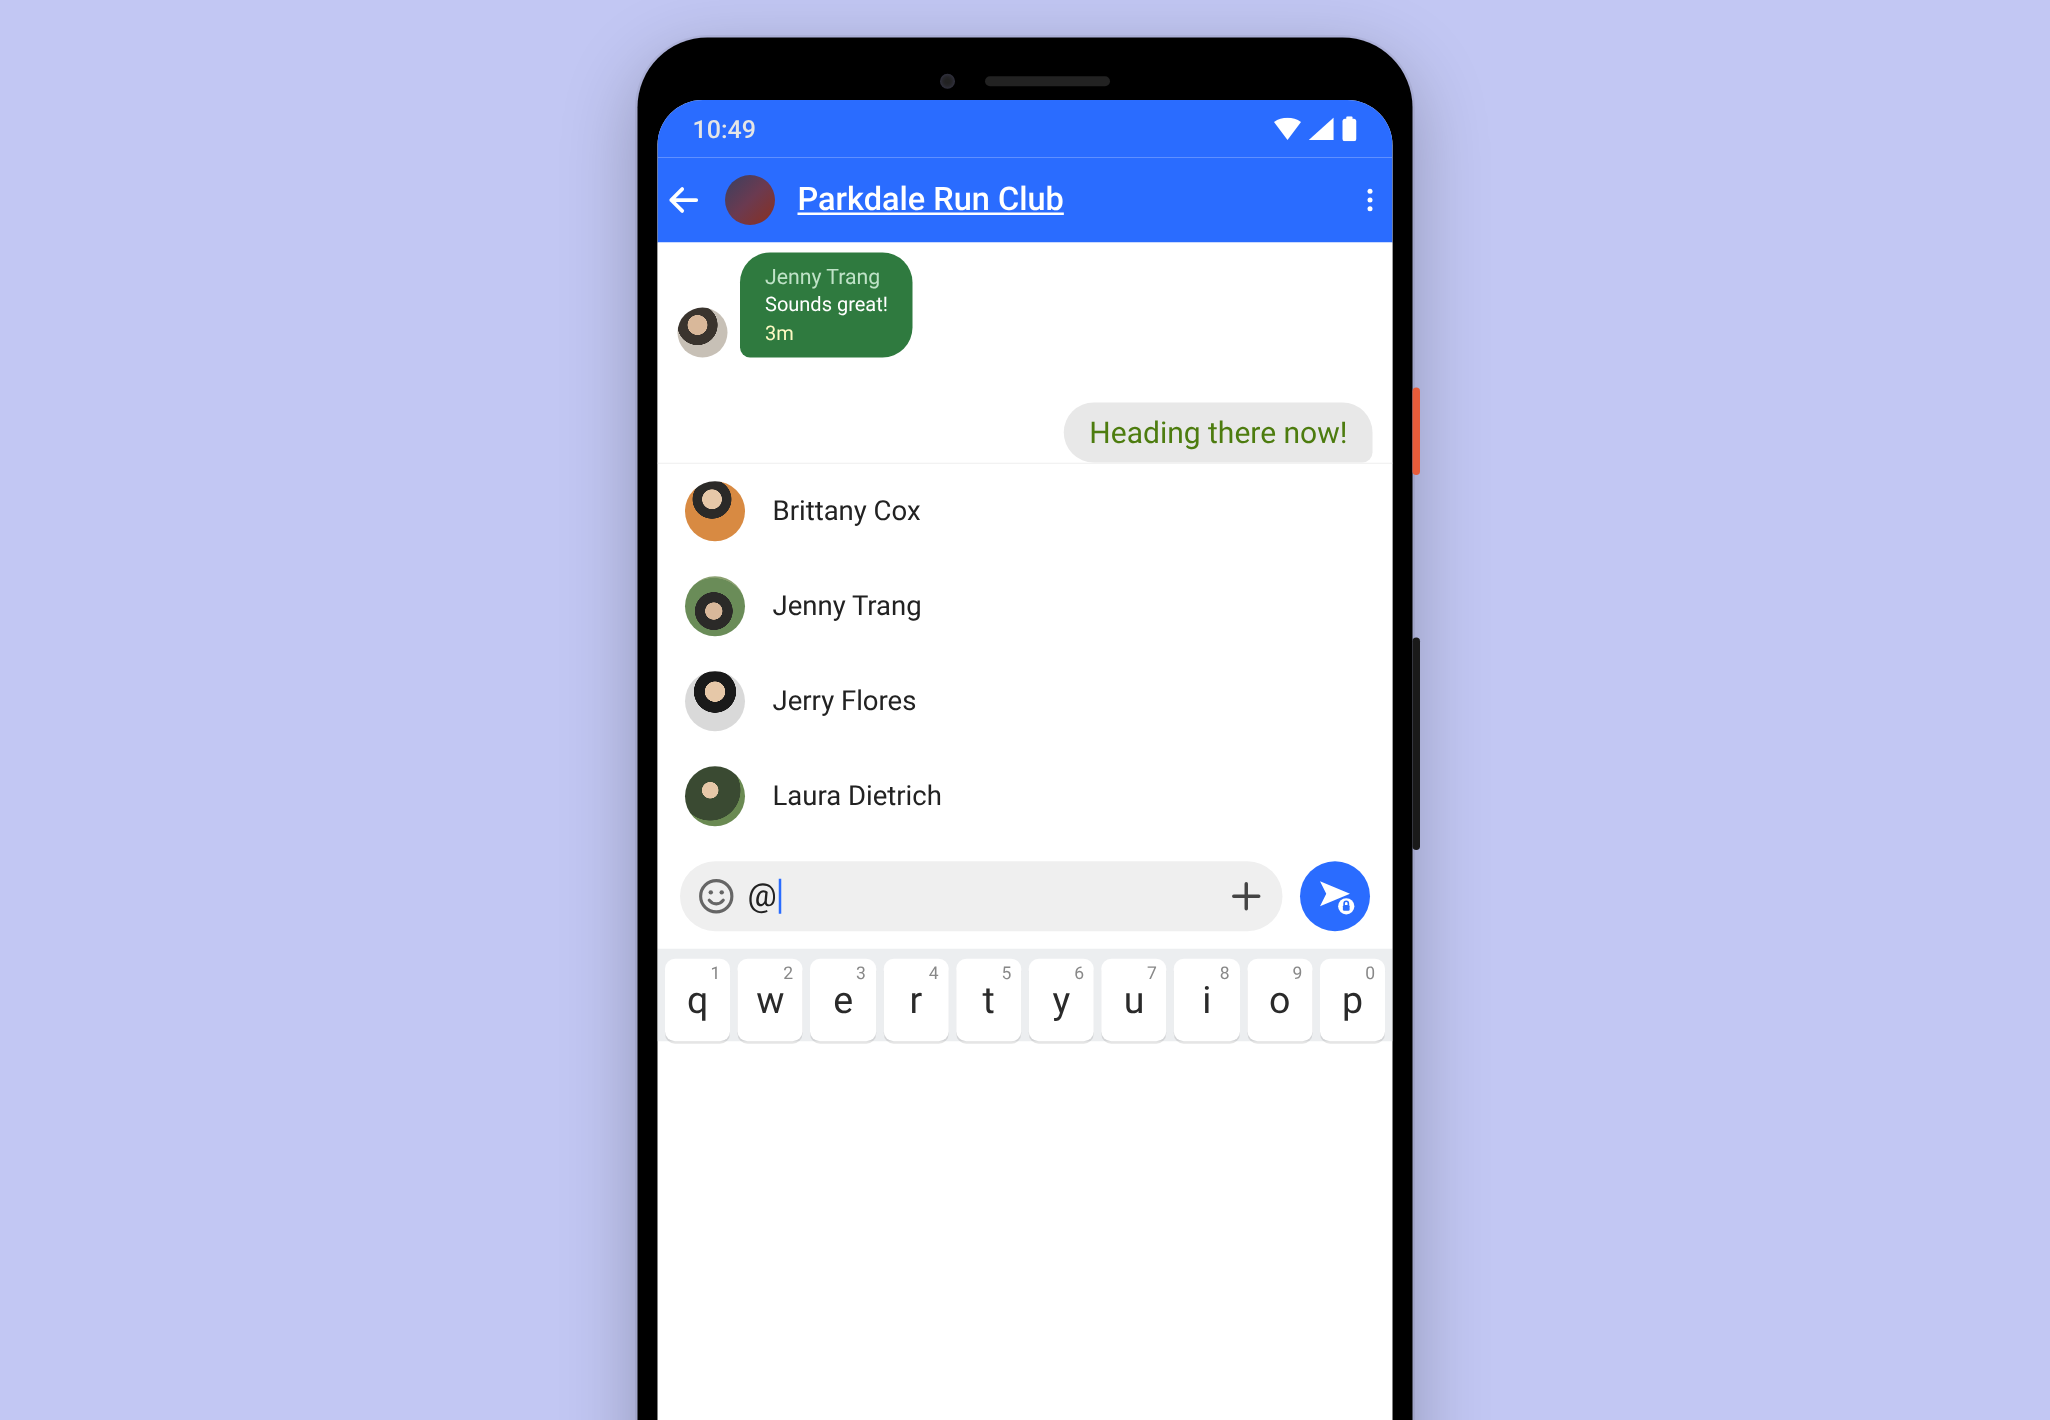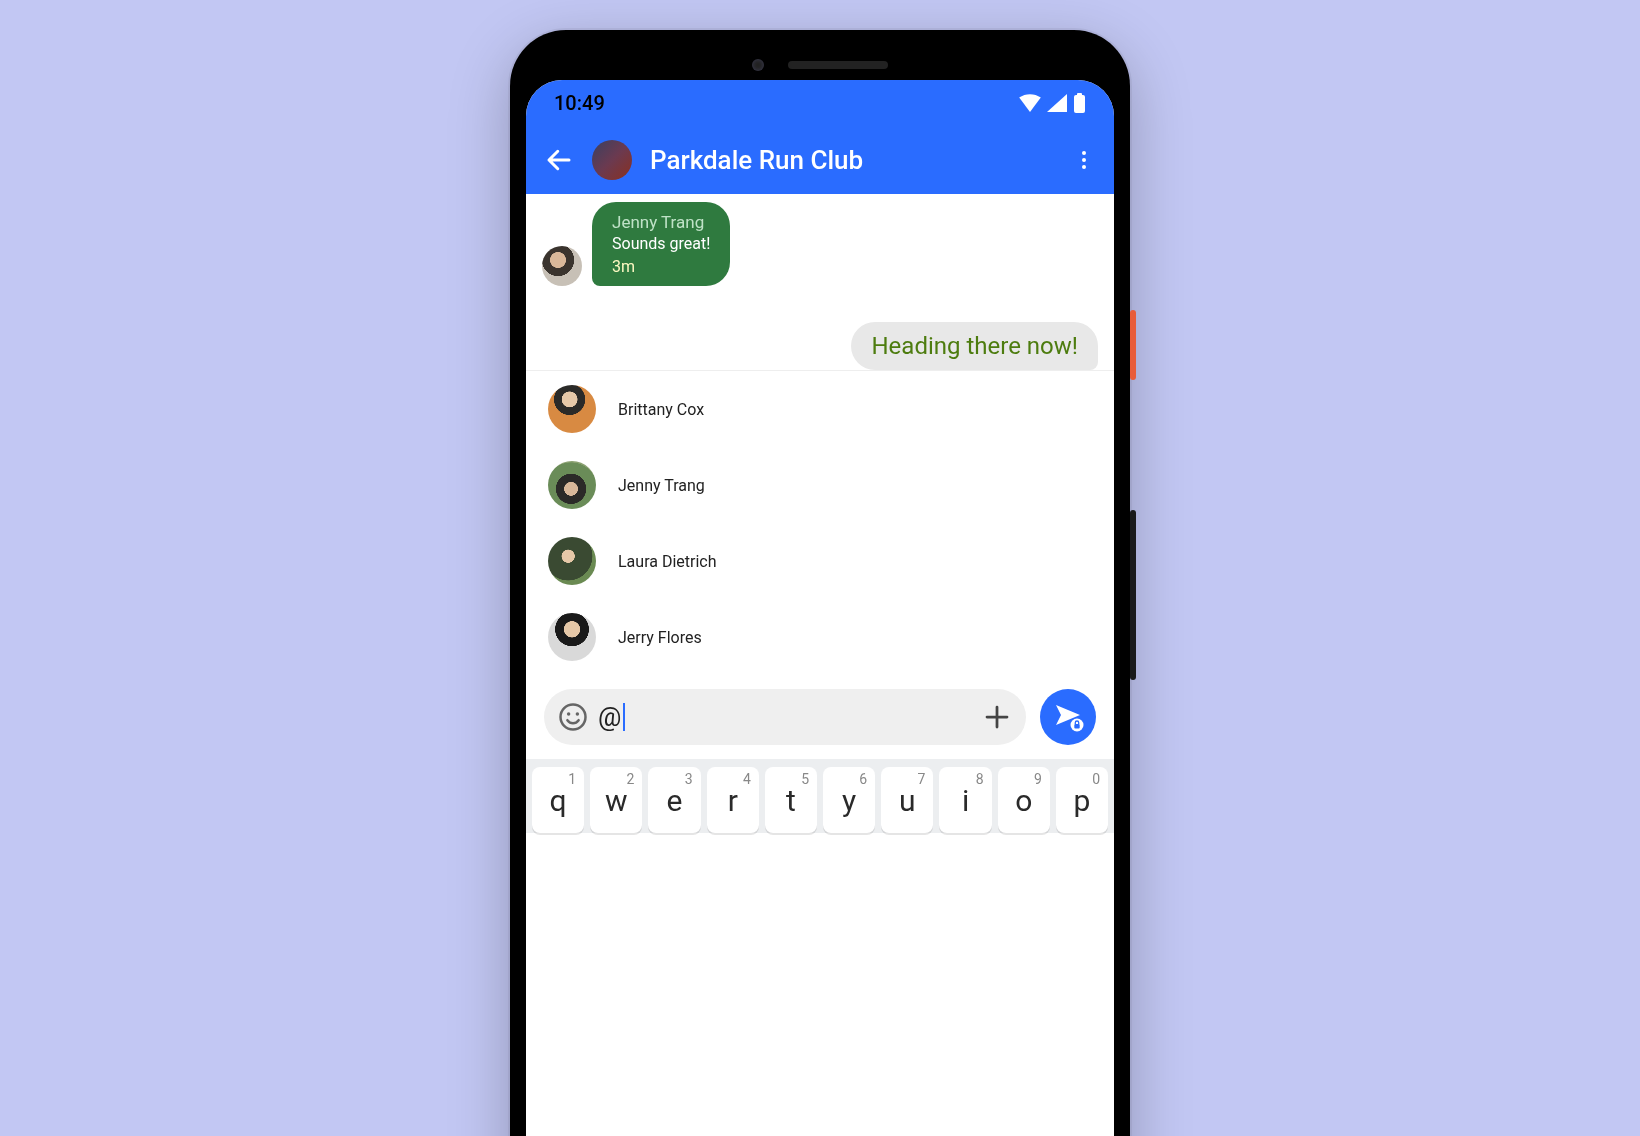--- a/index.html
+++ b/index.html
@@ -4,43 +4,43 @@
 <style>
 * { margin:0; padding:0; box-sizing:border-box; font-family:-apple-system,BlinkMacSystemFont,"Segoe UI",Roboto,sans-serif; }
 body { background:#c2c7f3; width:1640px; height:1136px; display:flex; align-items:flex-start; justify-content:center; padding-top:30px; overflow:hidden; }
 .phone-frame { width:620px; height:1200px; background:#000; border-radius:56px; padding:20px 16px; position:relative; box-shadow:0 18px 60px rgba(0,0,0,.25),0 0 0 2px rgba(0,0,0,.05); }
 .phone-frame::after { content:""; position:absolute; right:-6px; top:280px; width:6px; height:70px; background:#e85c3a; border-radius:3px; }
 .phone-frame::before { content:""; position:absolute; right:-6px; top:480px; width:6px; height:170px; background:#1a1a1a; border-radius:3px; }
 .notch-area { height:30px; display:flex; align-items:center; justify-content:center; gap:24px; }
 .camera-dot { width:12px; height:12px; border-radius:50%; background:#222; box-shadow:inset 0 0 4px rgba(120,120,200,.3); }
 .speaker { width:100px; height:8px; border-radius:4px; background:#222; }
 .screen { width:100%; height:calc(100% - 30px); background:#fff; border-radius:36px 36px 0 0; overflow:hidden; display:flex; flex-direction:column; }
-.status-bar { background:#2a6cff; color:#000000; height:46px; display:flex; align-items:center; justify-content:space-between; padding:0 28px; font-size:20px; font-weight:500; }
+.status-bar { background:#2a6cff; color:#e5e5e5; height:46px; display:flex; align-items:center; justify-content:space-between; padding:0 28px; font-size:20px; font-weight:500; }
 .status-icons { display:flex; align-items:center; gap:6px; }
-.app-bar { background:#2a6cff; color:#fff; height:68px; display:flex; align-items:center; padding:0 18px; gap:18px; }
+.app-bar { background:#2a6cff; color:#fff; height:68px; display:flex; align-items:center; padding:0 6px; gap:18px;text-decoration:underline; }
 .back-btn { color:#fff; display:flex; }
 .chat-avatar { width:40px; height:40px; border-radius:50%; background:linear-gradient(135deg,#3a4060,#6b3a50,#8a3020); flex:none; }
 .chat-title { font-size:26px; font-weight:500; flex:1; }
 .overflow-btn { color:#fff; display:flex; }
 .messages { flex:none; background:#fff; position:relative; }
 .msg-row { display:flex; align-items:flex-end; padding:8px 16px; gap:10px; }
 .msg-avatar { width:40px; height:40px; border-radius:50%; flex:none; }
 .avatar-jt { background:radial-gradient(circle at 40% 35%,#d9b89a 0 22%,#3a342e 23% 45%,#c7c0b6 46%); }
 .bubble { border-radius:24px; padding:10px 20px 10px 20px; max-width:70%; }
 .bubble-in { background:#2f7a3f; color:#fff; border-bottom-left-radius:8px; }
 .bubble-in .sender { font-size:17px; color:#bfe2c7; margin-bottom:2px; }
 .bubble-in .body { font-size:16px; }
 .bubble-in .time { font-size:16px; color:#fef9c3; margin-top:4px; }
 .msg-row.out { justify-content:flex-end; padding-top:28px; padding-bottom:0; }
 .bubble-out { background:#e8e8e8; color:#4d7c0f; border-bottom-right-radius:8px; }
 .bubble-out .body { font-size:24px; }
 .mention-list { background:#fff; border-top:1px solid #eee; }
 .mention-item { display:flex; align-items:center; gap:22px; padding:14px 22px; }
 .mention-item .av { width:48px; height:48px; border-radius:50%; flex:none; }
-.mention-item .nm { font-size:16px; color:#222; }
+.mention-item .nm { font-size:22px; color:#222; }
 .av-bc { background:radial-gradient(circle at 45% 30%,#e6c8a8 0 18%,#2b2a28 19% 36%,#d88a42 37%); }
 .av-jt { background:radial-gradient(circle at 48% 58%,#d9b89a 0 18%,#2b2a28 19% 40%,#6a8c58 41% 70%,#8aa070 71%); }
 .av-jf { background:radial-gradient(circle at 50% 34%,#e6c8a8 0 20%,#1a1a1a 21% 42%,#d9d9d9 43%); }
 .av-ld { background:radial-gradient(circle at 42% 40%,#e6c8a8 0 16%,#3a4a32 17% 60%,#6a8a52 61%); }
 .av-sf { background:radial-gradient(circle at 50% 50%,#d2d2d2 0 60%,#bbb 61%); }
 .composer-row { display:flex; align-items:center; gap:14px; padding:14px 18px; background:#fff; }
 .composer { flex:1; height:56px; background:#efefef; border-radius:28px; display:flex; align-items:center; padding:0 14px; gap:10px; }
 .emoji-btn,.plus-btn { color:#666; display:flex; }
 .input-wrap { flex:1; display:flex; align-items:center; font-size:26px; color:#222; }
 .cursor { display:inline-block; width:2px; height:28px; background:#2a6cff; margin-left:2px; }
@@ -112,26 +112,26 @@
     <div class="mention-list">
       <div class="mention-item">
         <div class="av av-bc"></div>
         <div class="nm">Brittany Cox</div>
       </div>
       <div class="mention-item">
         <div class="av av-jt"></div>
         <div class="nm">Jenny Trang</div>
       </div>
       <div class="mention-item">
+        <div class="av av-jf"></div>
+        <div class="nm">Jerry Flores</div>
+      </div>
+      <div class="mention-item">
         <div class="av av-ld"></div>
         <div class="nm">Laura Dietrich</div>
-      </div>
-      <div class="mention-item">
-        <div class="av av-jf"></div>
-        <div class="nm">Jerry Flores</div>
       </div>
     </div>
 
     <div class="composer-row">
       <div class="composer">
         <div class="emoji-btn">
           <svg width="30" height="30" viewBox="0 0 24 24">
               <circle cx="12" cy="12" r="10" fill="none" stroke="#666" stroke-width="2"></circle>
               <circle cx="8.5" cy="9.5" r="1.4" fill="#666"></circle>
               <circle cx="15.5" cy="9.5" r="1.4" fill="#666"></circle>

